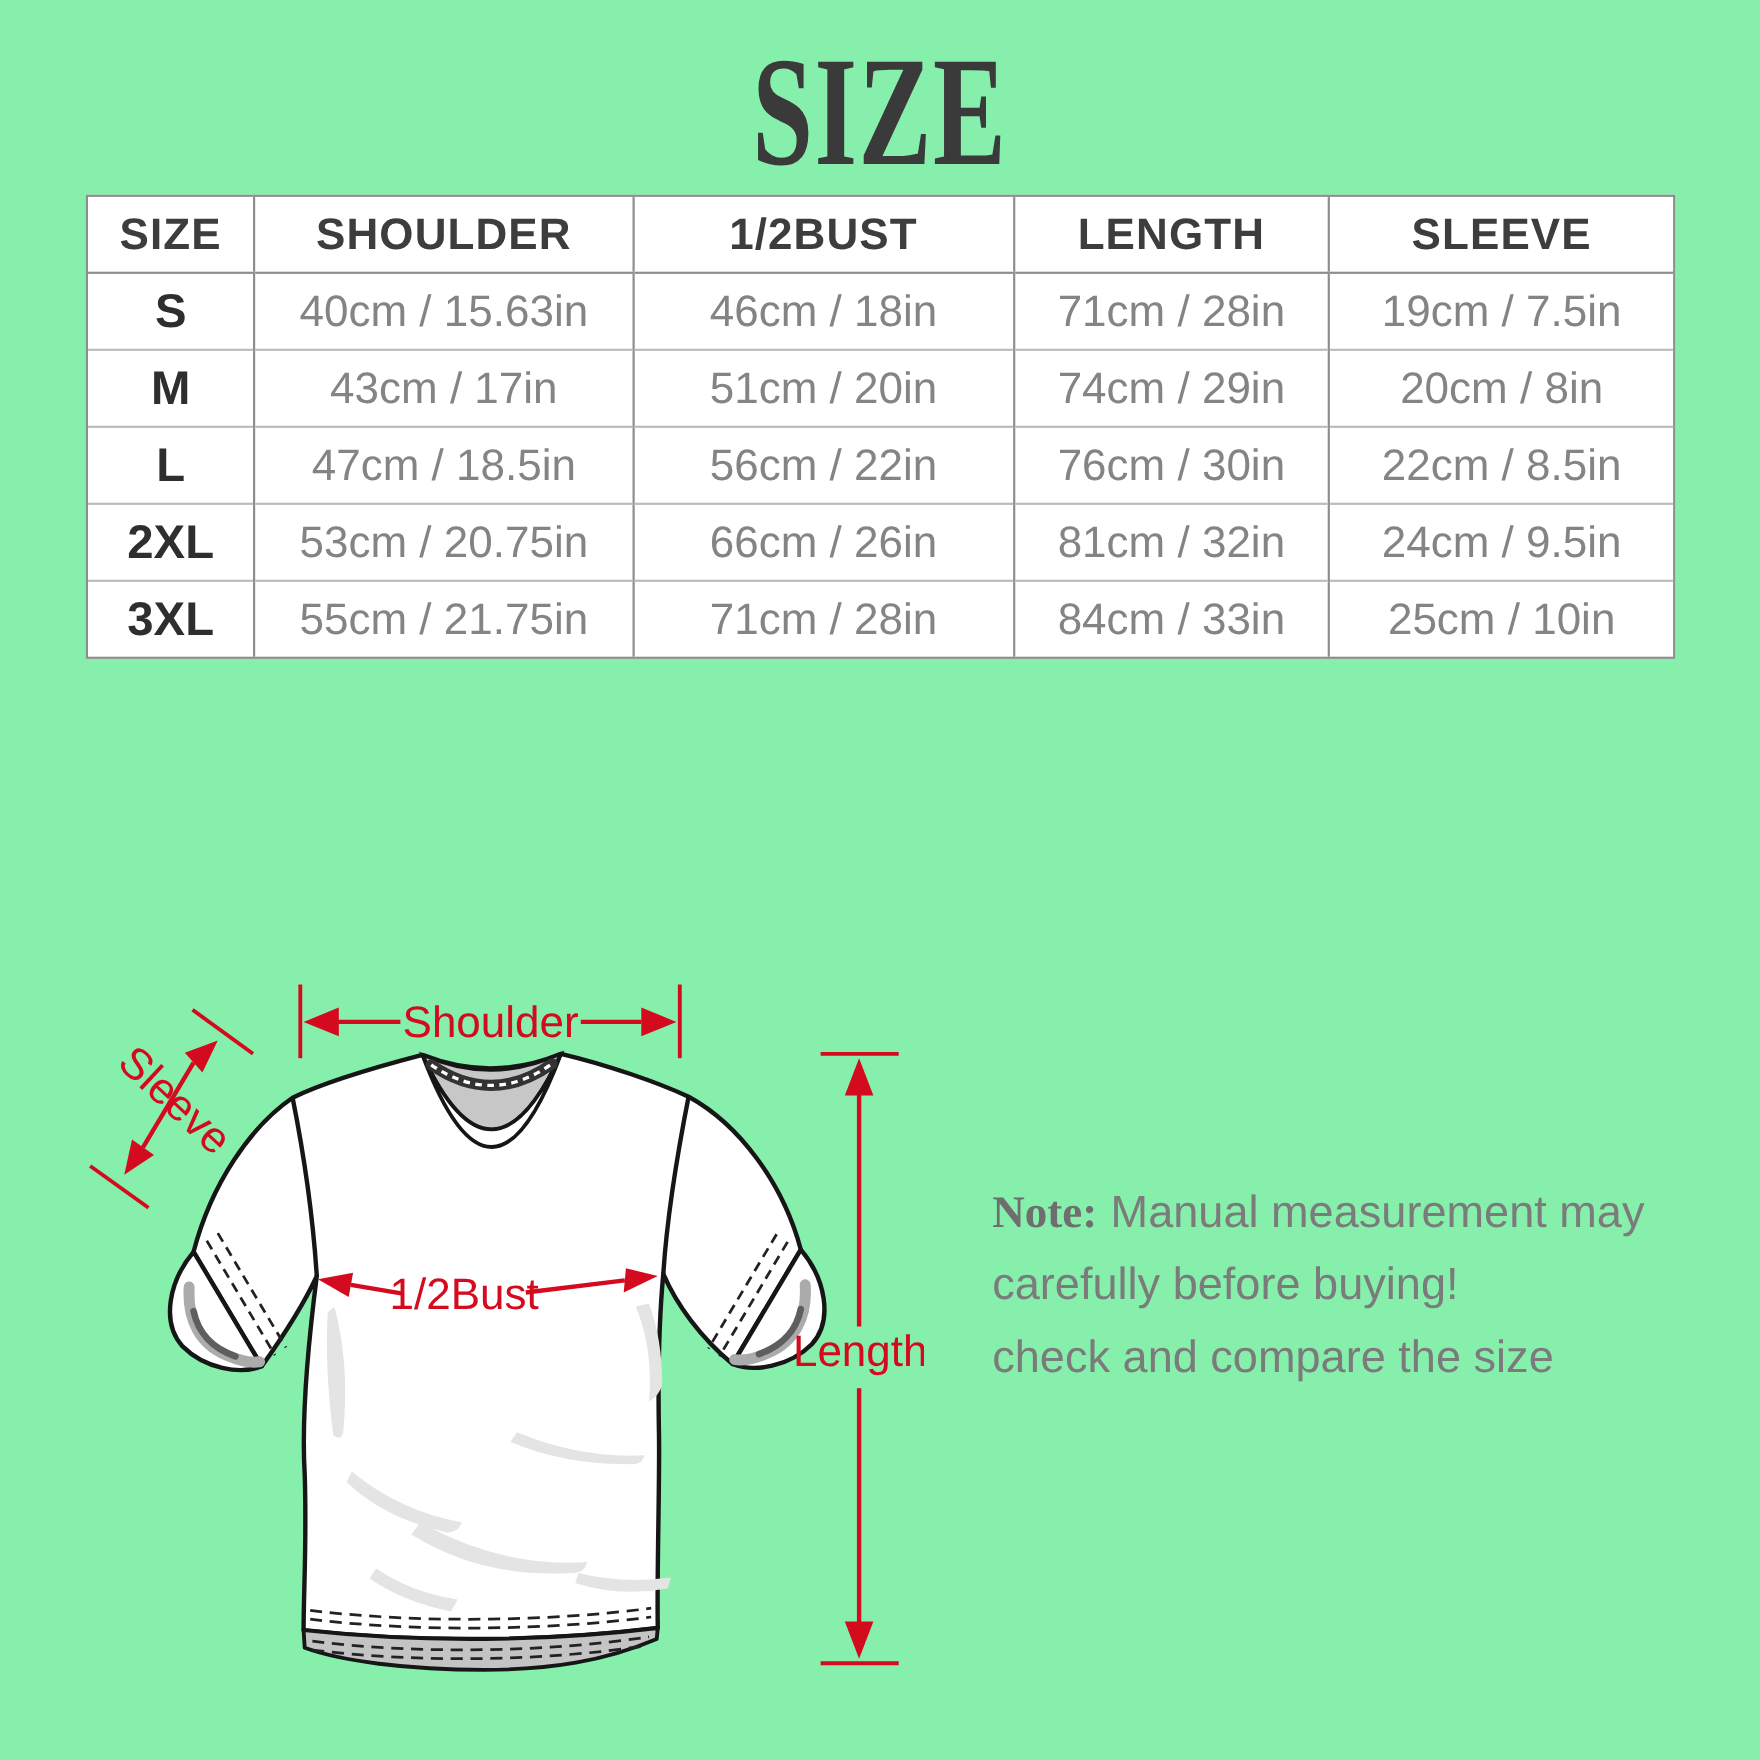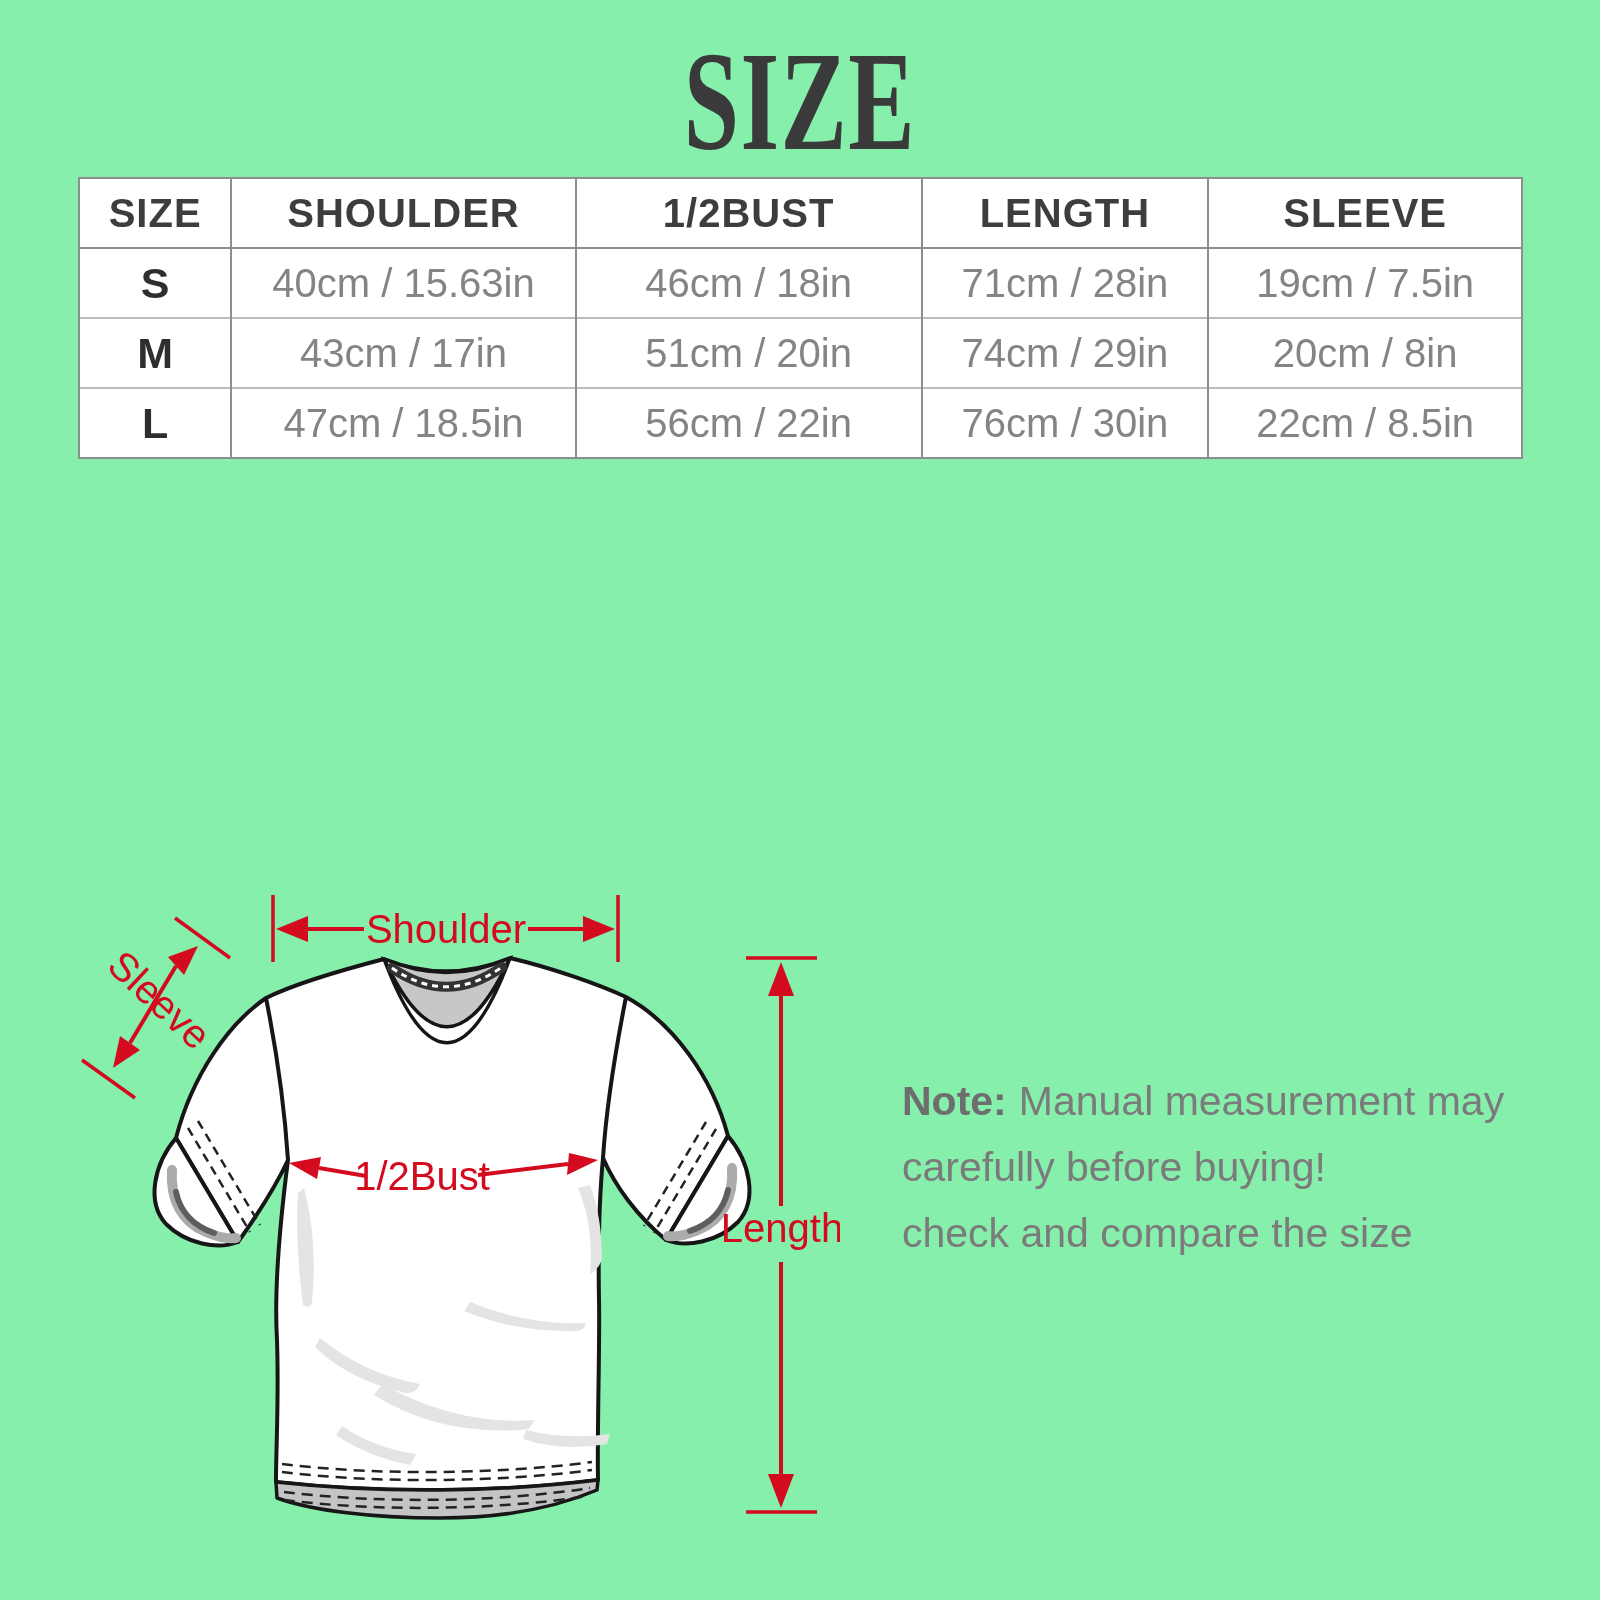--- a/index.html
+++ b/index.html
@@ -34,21 +34,21 @@
   col.c-size{width:10.5%;} col.c-shoulder{width:23.9%;} col.c-bust{width:24.0%;}
   col.c-length{width:19.9%;} col.c-sleeve{width:21.7%;}
   
   .diagram{position:absolute;left:80px;top:870px;width:760px;height:690px;}
   .red-label{font-family:"Liberation Sans",sans-serif;font-size:40px;fill:#d40a1e;}
   
   .note{
     position:absolute;left:902px;top:1068px;width:640px;
     font-size:41px;line-height:66px;color:#7b7b7b;
   }
-  .note .nb{font-weight:bold;color:#6e6e6e;margin-right:12px;}
+  .note .nb{font-weight:bold;color:#6e6e6e;margin-right:12px;font-family:Liberation Serif, serif;}
   .note div{white-space:nowrap;}
 </style>
 </head>
 <body>
 
 <div class="canvas">
 
   <div class="title">
     <span class="title-inner">SIZE</span>
   </div>
@@ -86,20 +86,34 @@
           <td class="val">74cm / 29in</td>
           <td class="val">20cm / 8in</td>
         </tr>
         <tr>
           <td class="size-label">L</td>
           <td class="val">47cm / 18.5in</td>
           <td class="val">56cm / 22in</td>
           <td class="val">76cm / 30in</td>
           <td class="val">22cm / 8.5in</td>
         </tr>
+        <tr>
+          <td class="size-label">2XL</td>
+          <td class="val">53cm / 20.75in</td>
+          <td class="val">66cm / 26in</td>
+          <td class="val">81cm / 32in</td>
+          <td class="val">24cm / 9.5in</td>
+        </tr>
+        <tr>
+          <td class="size-label">3XL</td>
+          <td class="val">55cm / 21.75in</td>
+          <td class="val">71cm / 28in</td>
+          <td class="val">84cm / 33in</td>
+          <td class="val">25cm / 10in</td>
+        </tr>
       </tbody>
     </table>
   </div>
 
   <svg class="diagram" viewBox="0 0 760 690">
 
     <g>
       <path d="M 304,89 C 262,100 214,114 186,128 C 148,154 112,206 96,268 L 158,372
            C 178,344 196,316 208,290 C 199,360 194,420 197,470 C 199,530 196,576 196,612
            C 306,624 420,622 518,610 C 517,560 520,472 519,430 C 518,372 520,320 523,288

